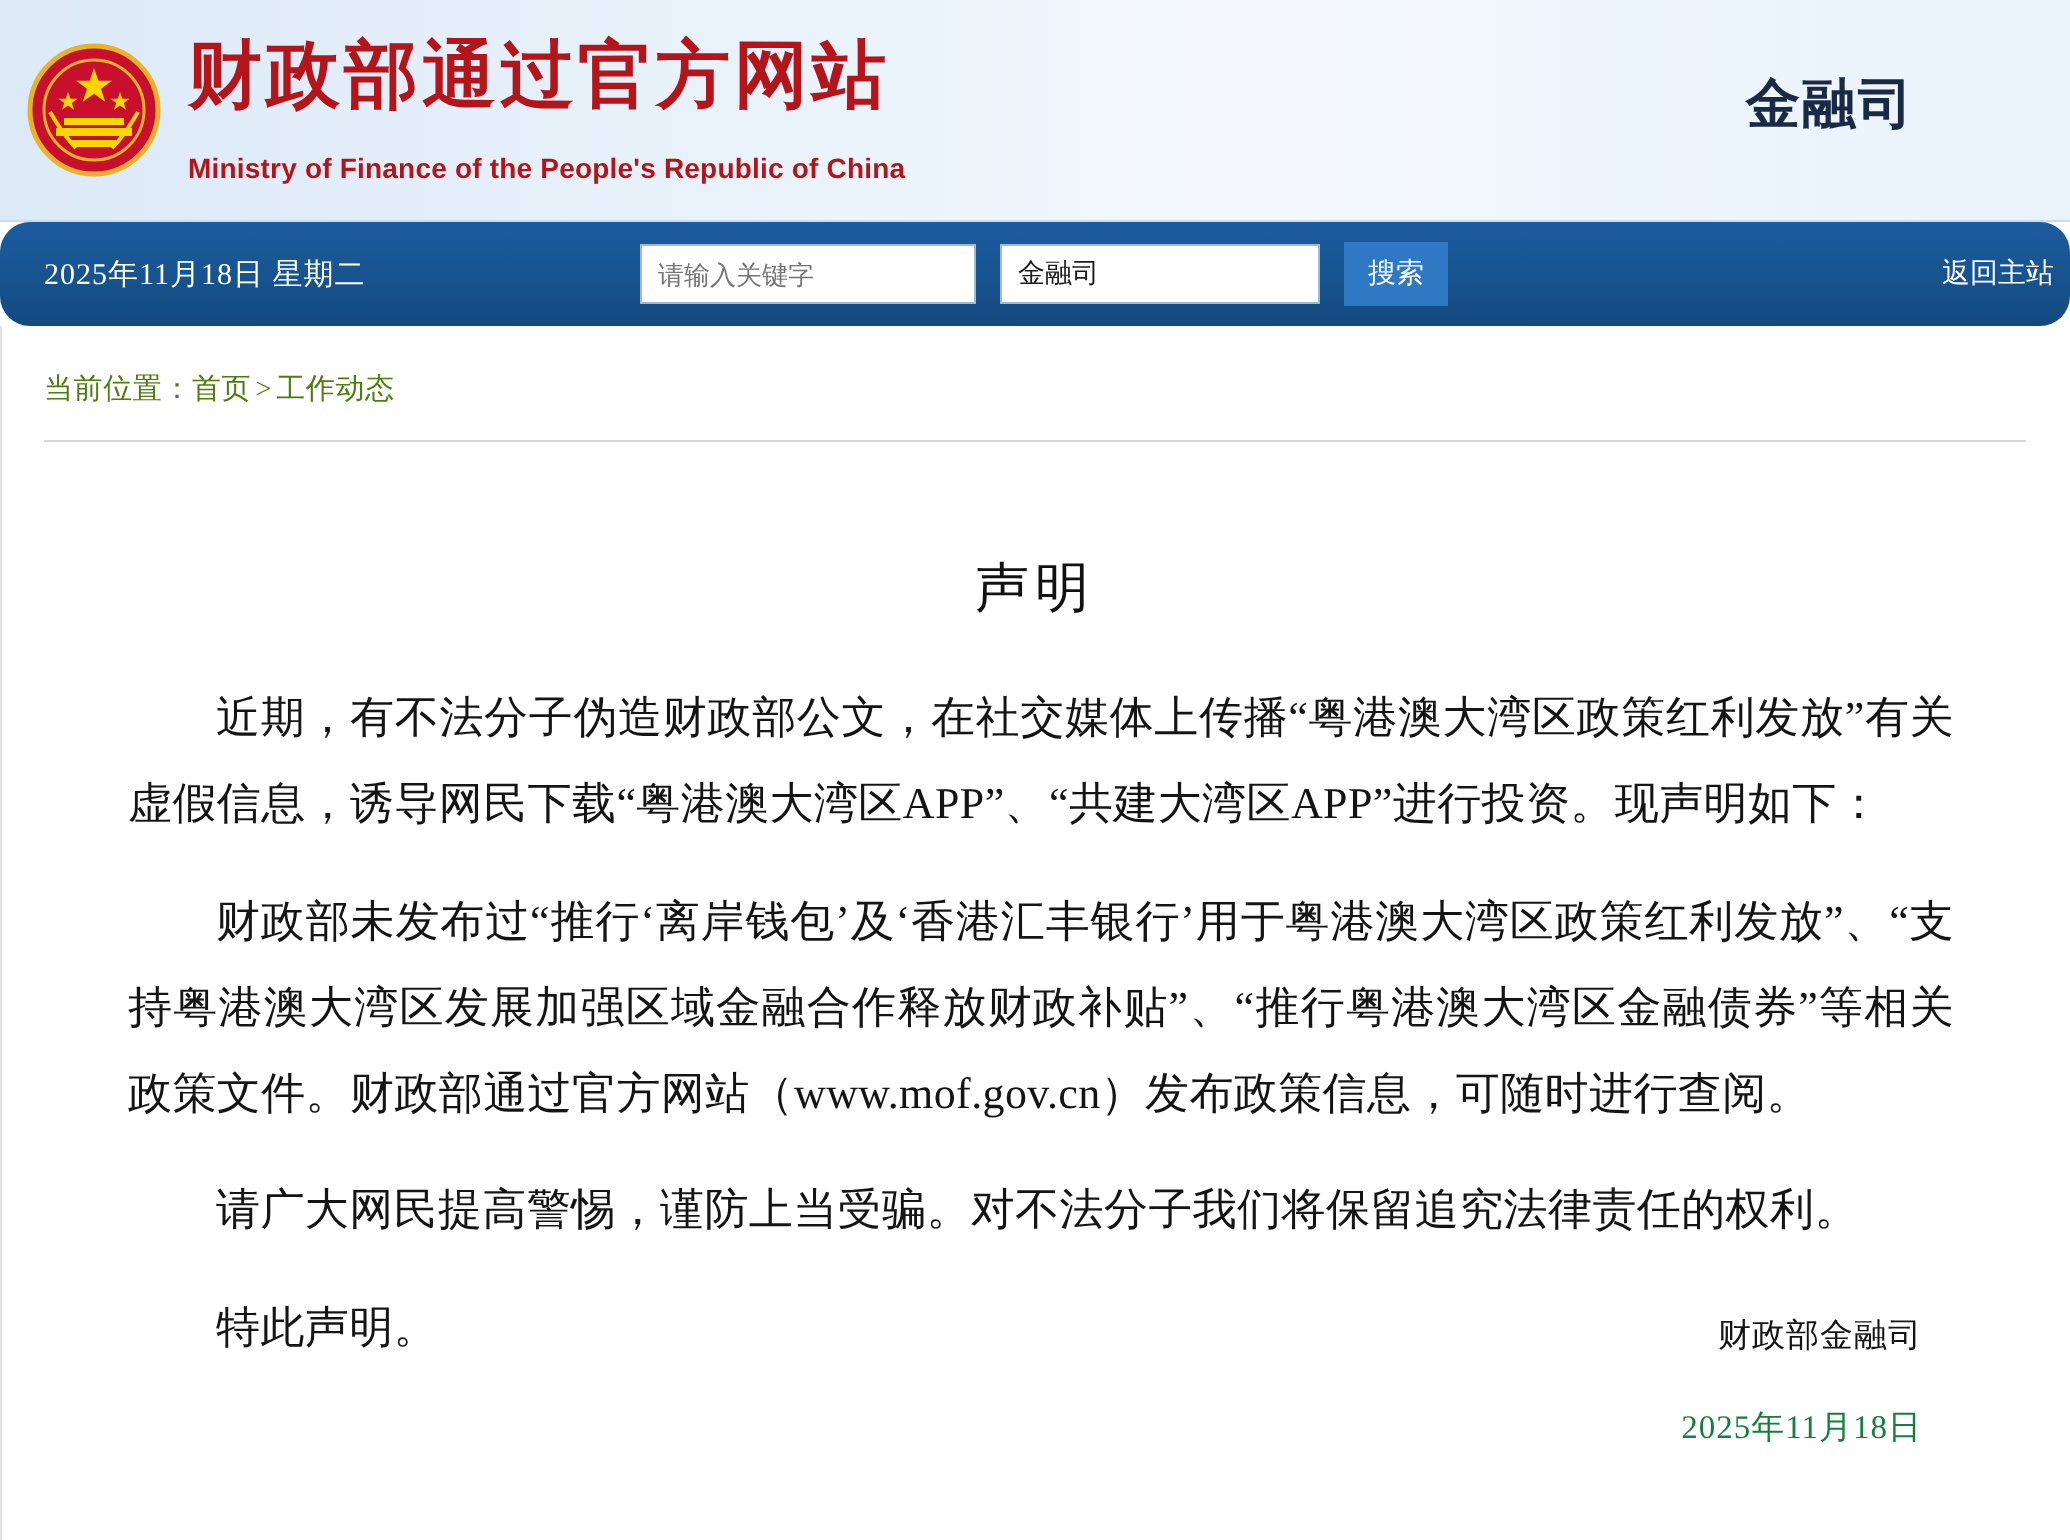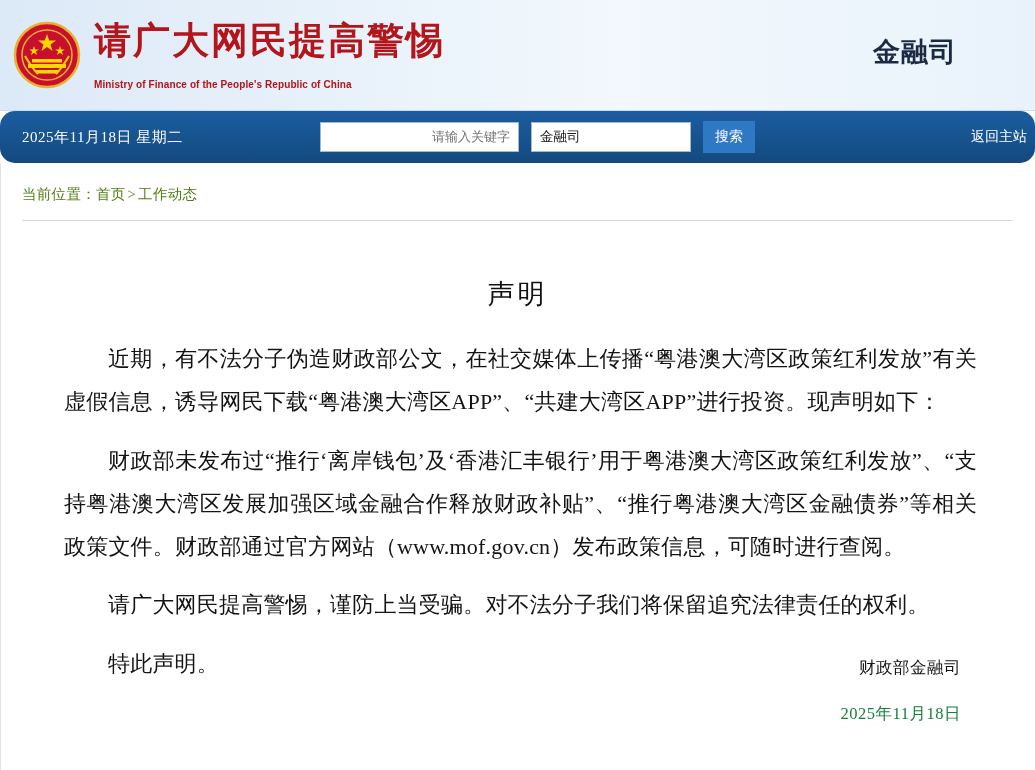--- a/index.html
+++ b/index.html
@@ -42,21 +42,21 @@
     font-family: "Liberation Serif", "DejaVu Serif", serif;
     font-size: 37px;
     font-weight: bold;
     color: #b3151a;
     letter-spacing: 2px;
     line-height: 1.15;
     white-space: nowrap;
   }
   .title-en {
     font-family: "Liberation Sans", sans-serif;
-    font-size: 10px;
+    font-size: 14px;
     font-weight: bold;
     color: #b3151a;
     letter-spacing: 0.1px;
     margin-top: 16px;
     white-space: nowrap;
   }
   .dept-name {
     position: absolute;
     right: 78px;
     top: 34px;
@@ -85,31 +85,30 @@
     letter-spacing: 0.5px;
   }
   .search-area {
     position: absolute;
     left: 320px;
     top: 10px;
     display: flex;
     align-items: center;
   }
   .search-input {
-    width: 199px;
+    width: 168px;
     height: 30px;
     box-sizing: border-box;
     border: 1px solid #9fb9d2;
     background: #ffffff;
     font-size: 13px;
     color: #8a8a8a;
     padding: 0 8px;
-    font-family: Liberation Mono, monospace;
+    font-family: Liberation Sans, sans-serif;
     outline: none;
-    text-align: right;
   }
   .search-select {
     width: 160px;
     height: 30px;
     box-sizing: border-box;
     border: 1px solid #9fb9d2;
     background: #ffffff;
     font-size: 13.5px;
     color: #1a1a1a;
     padding: 0 8px;
@@ -222,21 +221,21 @@
       <polygon points="48,26 49.2,29.4 52.8,29.4 49.9,31.5 51,34.9 48,32.8 45,34.9 46.1,31.5 43.2,29.4 46.8,29.4" fill="#ffd700"></polygon>
       <rect x="16" y="44" width="38" height="4" fill="#ffd700"></rect>
       <rect x="20" y="39" width="30" height="3.5" fill="#ffd700"></rect>
       <rect x="24" y="50" width="22" height="3.5" fill="#ffd700"></rect>
       <path d="M13 36 Q20 48 26 54" stroke="#ffd700" stroke-width="2" fill="none"></path>
       <path d="M57 36 Q50 48 44 54" stroke="#ffd700" stroke-width="2" fill="none"></path>
     </svg>
   </div>
 
   <div class="title-block">
-    <div class="title-cn">请广大网民提高警惕</div>
+    <div class="title-cn">财政部通过官方网站</div>
     <div class="title-en">Ministry of Finance of the People's Republic of China</div>
   </div>
 
   <div class="dept-name">金融司</div>
 </div>
 
 <div class="navbar">
   <div class="nav-date">2025年11月18日  星期二</div>
 
   <div class="search-area">

